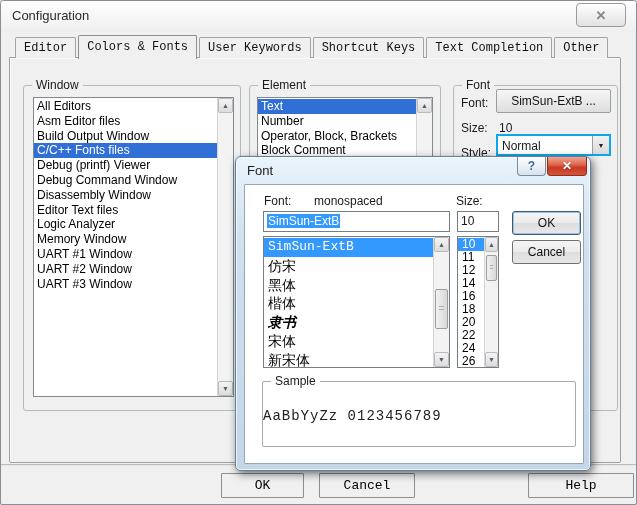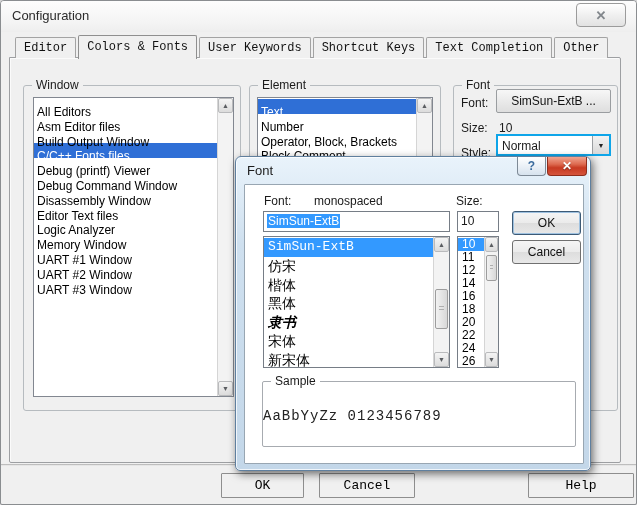--- a/index.html
+++ b/index.html
@@ -27,21 +27,21 @@
   .tabpage{position:absolute;left:8px;top:56px;width:612px;height:406px;
            background:#f0f0f0;border:1px solid #9d9fa2;border-radius:0 2px 2px 2px;
            box-shadow:inset 1px 1px 0 #fbfbfb;}
   
   .group{position:absolute;border:1px solid #b6bbbf;border-radius:3px;}
   .group-label{position:absolute;top:-8px;left:8px;background:#f0f0f0;padding:0 4px;
                font-size:12px;color:#1a1a1a;line-height:14px;}
   
   .listbox{position:absolute;background:#ffffff;border:1px solid #828790;overflow:hidden;}
   .list-items{position:absolute;left:0;top:0;right:16px;bottom:0;padding-top:1px;}
-  .li{height:14.8px;line-height:14.6px;font-size:12px;padding:6px 3px;white-space:nowrap;
+  .li{height:14.8px;line-height:14.6px;font-size:12px;padding:0 3px;white-space:nowrap;
       color:#000;}
   .li.selected{background:#2f6fd6;color:#fff;}
   .vscroll{position:absolute;right:0;top:0;bottom:0;width:16px;background:#f3f3f3;
            border-left:1px solid #d5d5d5;}
   .sb-btn{position:absolute;left:0;width:100%;height:15px;display:flex;align-items:center;
           justify-content:center;font-size:7px;color:#5a5d61;
           background:linear-gradient(#f4f4f4,#dcdcdc);border:1px solid #b9babc;border-radius:2px;}
   .sb-up{top:0;} .sb-down{bottom:0;}
   .sb-thumb{position:absolute;left:1px;width:13px;border:1px solid #9d9d9d;border-radius:2px;
             background:linear-gradient(90deg,#f2f2f2,#d8d8d8);}
@@ -207,22 +207,22 @@
       <div class="tinput" style="left:212px;top:26px;width:42px;height:21px">10</div>
 
       <button class="fd-btn default" style="left:267px;top:26px">OK</button>
       <button class="fd-btn" style="left:267px;top:55px">Cancel</button>
 
       <div class="fd-list fonts-list" style="left:18px;top:51px;width:187px;height:132px">
         <div class="fd-items" style="right:16px">
 
         <div class="fd-li selected mono">SimSun-ExtB</div>
             <div class="fd-li cjk">仿宋</div>
+            <div class="fd-li cjk">黑体</div>
             <div class="fd-li cjk">楷体</div>
-            <div class="fd-li cjk">黑体</div>
             <div class="fd-li cjk cjk-bold">隶书</div>
             <div class="fd-li cjk">宋体</div>
             <div class="fd-li cjk">新宋体</div>
           </div>
         <div class="vscroll">
           <div class="sb-btn sb-up">▲</div>
           <div class="sb-thumb" style="top:52px;height:40px">
               <span class="sb-grip"></span>
             </div>
           <div class="sb-btn sb-down">▼</div>

